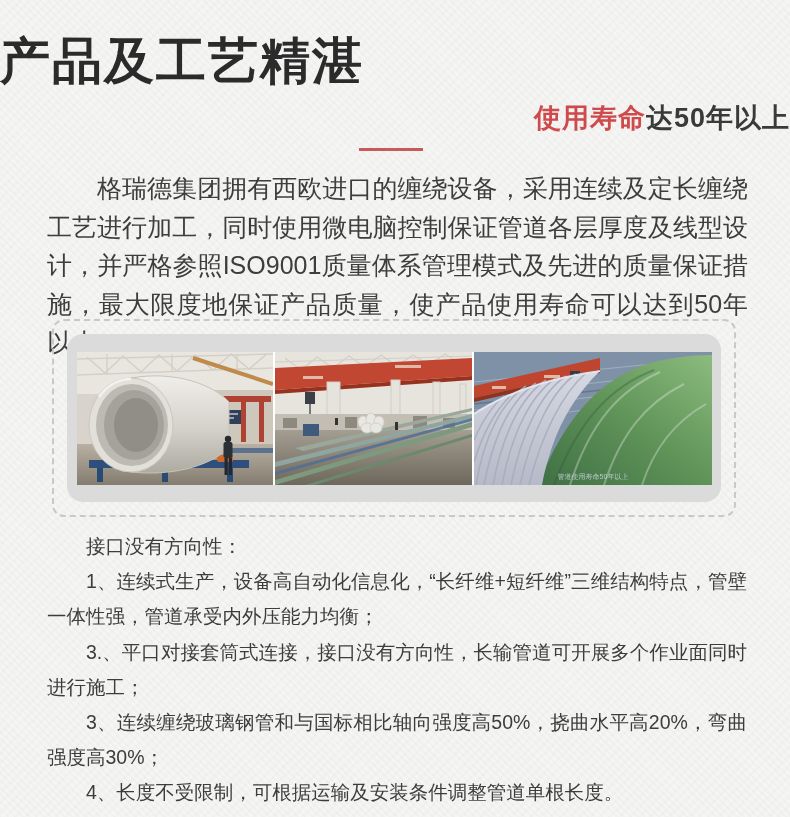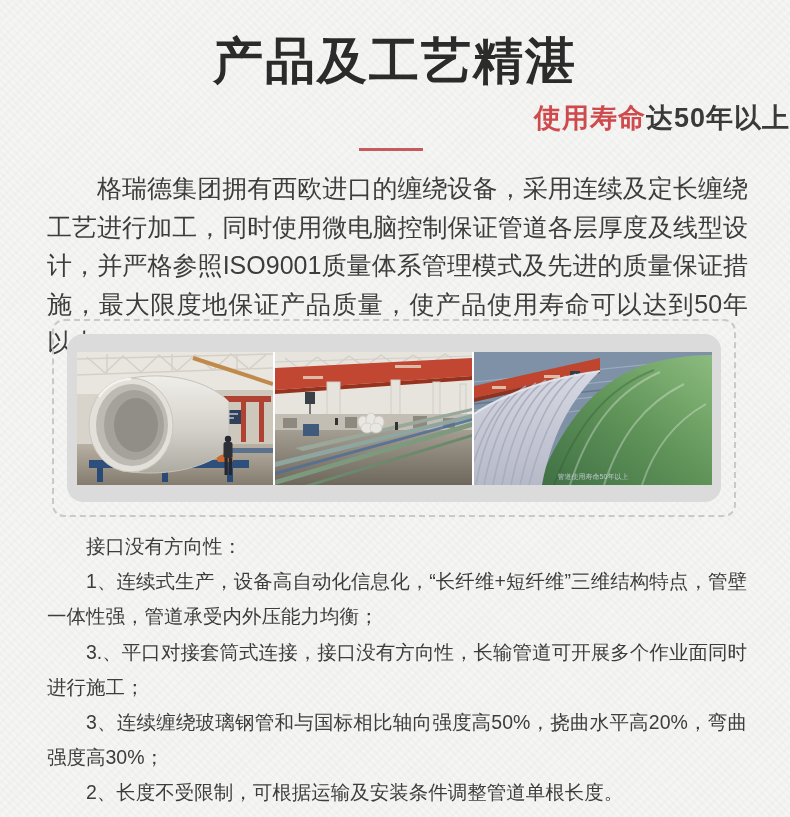--- a/index.html
+++ b/index.html
@@ -10,21 +10,21 @@
     margin:0 auto;
     background-color:#f5f5f3;
     background-image:
       repeating-linear-gradient(45deg, rgba(0,0,0,0.014) 0 2px, transparent 2px 5px),
       repeating-linear-gradient(-45deg, rgba(0,0,0,0.012) 0 3px, transparent 3px 7px);
     font-family:"Liberation Sans", "DejaVu Sans", sans-serif;
     overflow:hidden;
   }
   .main-title {
     position:absolute; top:32px; left:0; right:0;
-    text-align:center;
+    text-align:left;
     font-size:50px; line-height:58px;
     font-weight:800; letter-spacing:2px;
     color:#2b2b2b;
   }
   .subtitle {
     position:absolute; top:100px; left:0; right:0;
     text-align:right;
     font-size:27px; line-height:36px;
     font-weight:700; letter-spacing:1px;
   }
@@ -236,16 +236,16 @@
 
       </div>
     </div>
   </div>
 
   <div class="features">
     <p>接口没有方向性：</p>
     <p>1、连续式生产，设备高自动化信息化，“长纤维+短纤维”三维结构特点，管壁一体性强，管道承受内外压能力均衡；</p>
     <p>3.、平口对接套筒式连接，接口没有方向性，长输管道可开展多个作业面同时进行施工；</p>
     <p>3、连续缠绕玻璃钢管和与国标相比轴向强度高50%，挠曲水平高20%，弯曲强度高30%；</p>
-    <p>2、长度不受限制，可根据运输及安装条件调整管道单根长度。</p>
+    <p>4、长度不受限制，可根据运输及安装条件调整管道单根长度。</p>
   </div>
 
 </div>
 
 </body></html>

